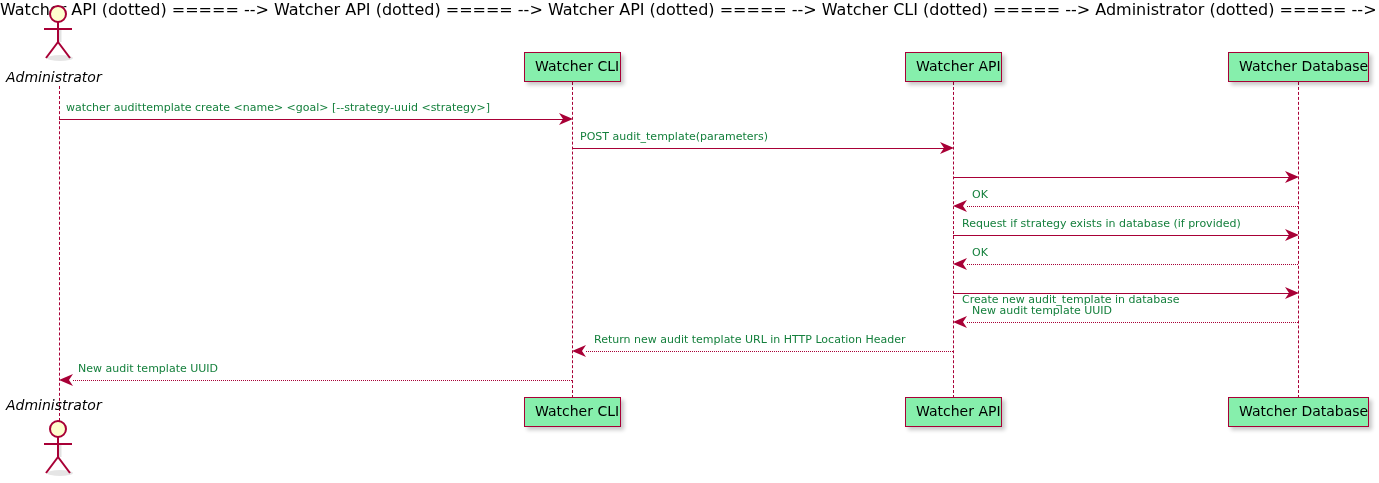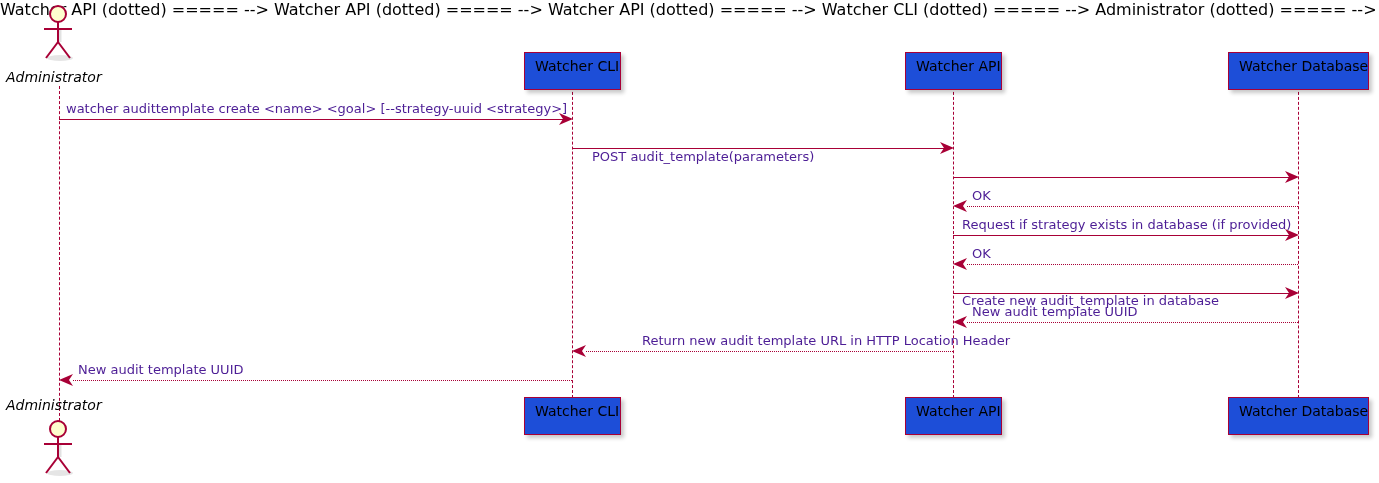--- a/index.html
+++ b/index.html
@@ -23,24 +23,24 @@
     position: absolute;
     width: 0;
     border-left: 1px dashed #A80036;
     top: 0;
   }
 
   
   .participant {
     position: absolute;
     box-sizing: border-box;
-    background: #1d4ed8;
+    background: #86efac;
     border: 1.5px solid #A80036;
     border-radius: 0;
-    height: 38px;
+    height: 30px;
     line-height: 27px;
     text-align: center;
     font-size: 14px;
     color: #000000;
     white-space: nowrap;
     box-shadow: 3px 3px 4px rgba(0,0,0,0.22);
     padding: 0 10px;
   }
 
   
@@ -67,22 +67,22 @@
   .msg-line.dotted {
     border-top: 1.4px dotted #A80036;
   }
   .arrow-head {
     position: absolute;
     width: 14px;
     height: 12px;
   }
   .msg-label {
     position: absolute;
-    font-size: 13px;
-    color: #4c1d95;
+    font-size: 11px;
+    color: #15803d;
     white-space: nowrap;
   }
 </style>
 </head>
 <body>
 
 <div id="diagram">
 
   
   <div class="lifeline" style="left:59px; top:86px; height:340px;"></div>
@@ -111,21 +111,21 @@
   <div class="participant" style="left:1228px; top:52px; width:141px;">Watcher Database</div>
 
   
   <div class="msg-label" style="left:66px; top:101px;">watcher audittemplate create &lt;name&gt; &lt;goal&gt; [--strategy-uuid &lt;strategy&gt;]</div>
   <div class="msg-line" style="left:59px; top:119px; width:504px;"></div>
   <svg class="arrow-head" style="left:559px; top:113px;">
     <polygon points="0,0 14,6 0,12 4,6" fill="#A80036"></polygon>
   </svg>
 
   
-  <div class="msg-label" style="left:592px; top:130px;margin-top:19px;">POST audit_template(parameters)</div>
+  <div class="msg-label" style="left:580px; top:130px;">POST audit_template(parameters)</div>
   <div class="msg-line" style="left:572px; top:148px; width:372px;"></div>
   <svg class="arrow-head" style="left:940px; top:142px;">
     <polygon points="0,0 14,6 0,12 4,6" fill="#A80036"></polygon>
   </svg>
 
   
   <div class="msg-line" style="left:953px; top:177px; width:336px;"></div>
   <svg class="arrow-head" style="left:1285px; top:171px;">
     <polygon points="0,0 14,6 0,12 4,6" fill="#A80036"></polygon>
   </svg>
@@ -159,21 +159,21 @@
   </svg>
 
    Watcher API (dotted) ===== --&gt;
   <div class="msg-label" style="left:972px; top:304px;">New audit template UUID</div>
   <div class="msg-line dotted" style="left:967px; top:322px; width:331px;"></div>
   <svg class="arrow-head" style="left:953px; top:316px;">
     <polygon points="14,0 0,6 14,12 10,6" fill="#A80036"></polygon>
   </svg>
 
    Watcher CLI (dotted) ===== --&gt;
-  <div class="msg-label" style="left:594px; top:333px;margin-left:48px;">Return new audit template URL in HTTP Location Header</div>
+  <div class="msg-label" style="left:594px; top:333px;">Return new audit template URL in HTTP Location Header</div>
   <div class="msg-line dotted" style="left:586px; top:351px; width:367px;"></div>
   <svg class="arrow-head" style="left:572px; top:345px;">
     <polygon points="14,0 0,6 14,12 10,6" fill="#A80036"></polygon>
   </svg>
 
    Administrator (dotted) ===== --&gt;
   <div class="msg-label" style="left:78px; top:362px;">New audit template UUID</div>
   <div class="msg-line dotted" style="left:73px; top:380px; width:499px;"></div>
   <svg class="arrow-head" style="left:59px; top:374px;">
     <polygon points="14,0 0,6 14,12 10,6" fill="#A80036"></polygon>

